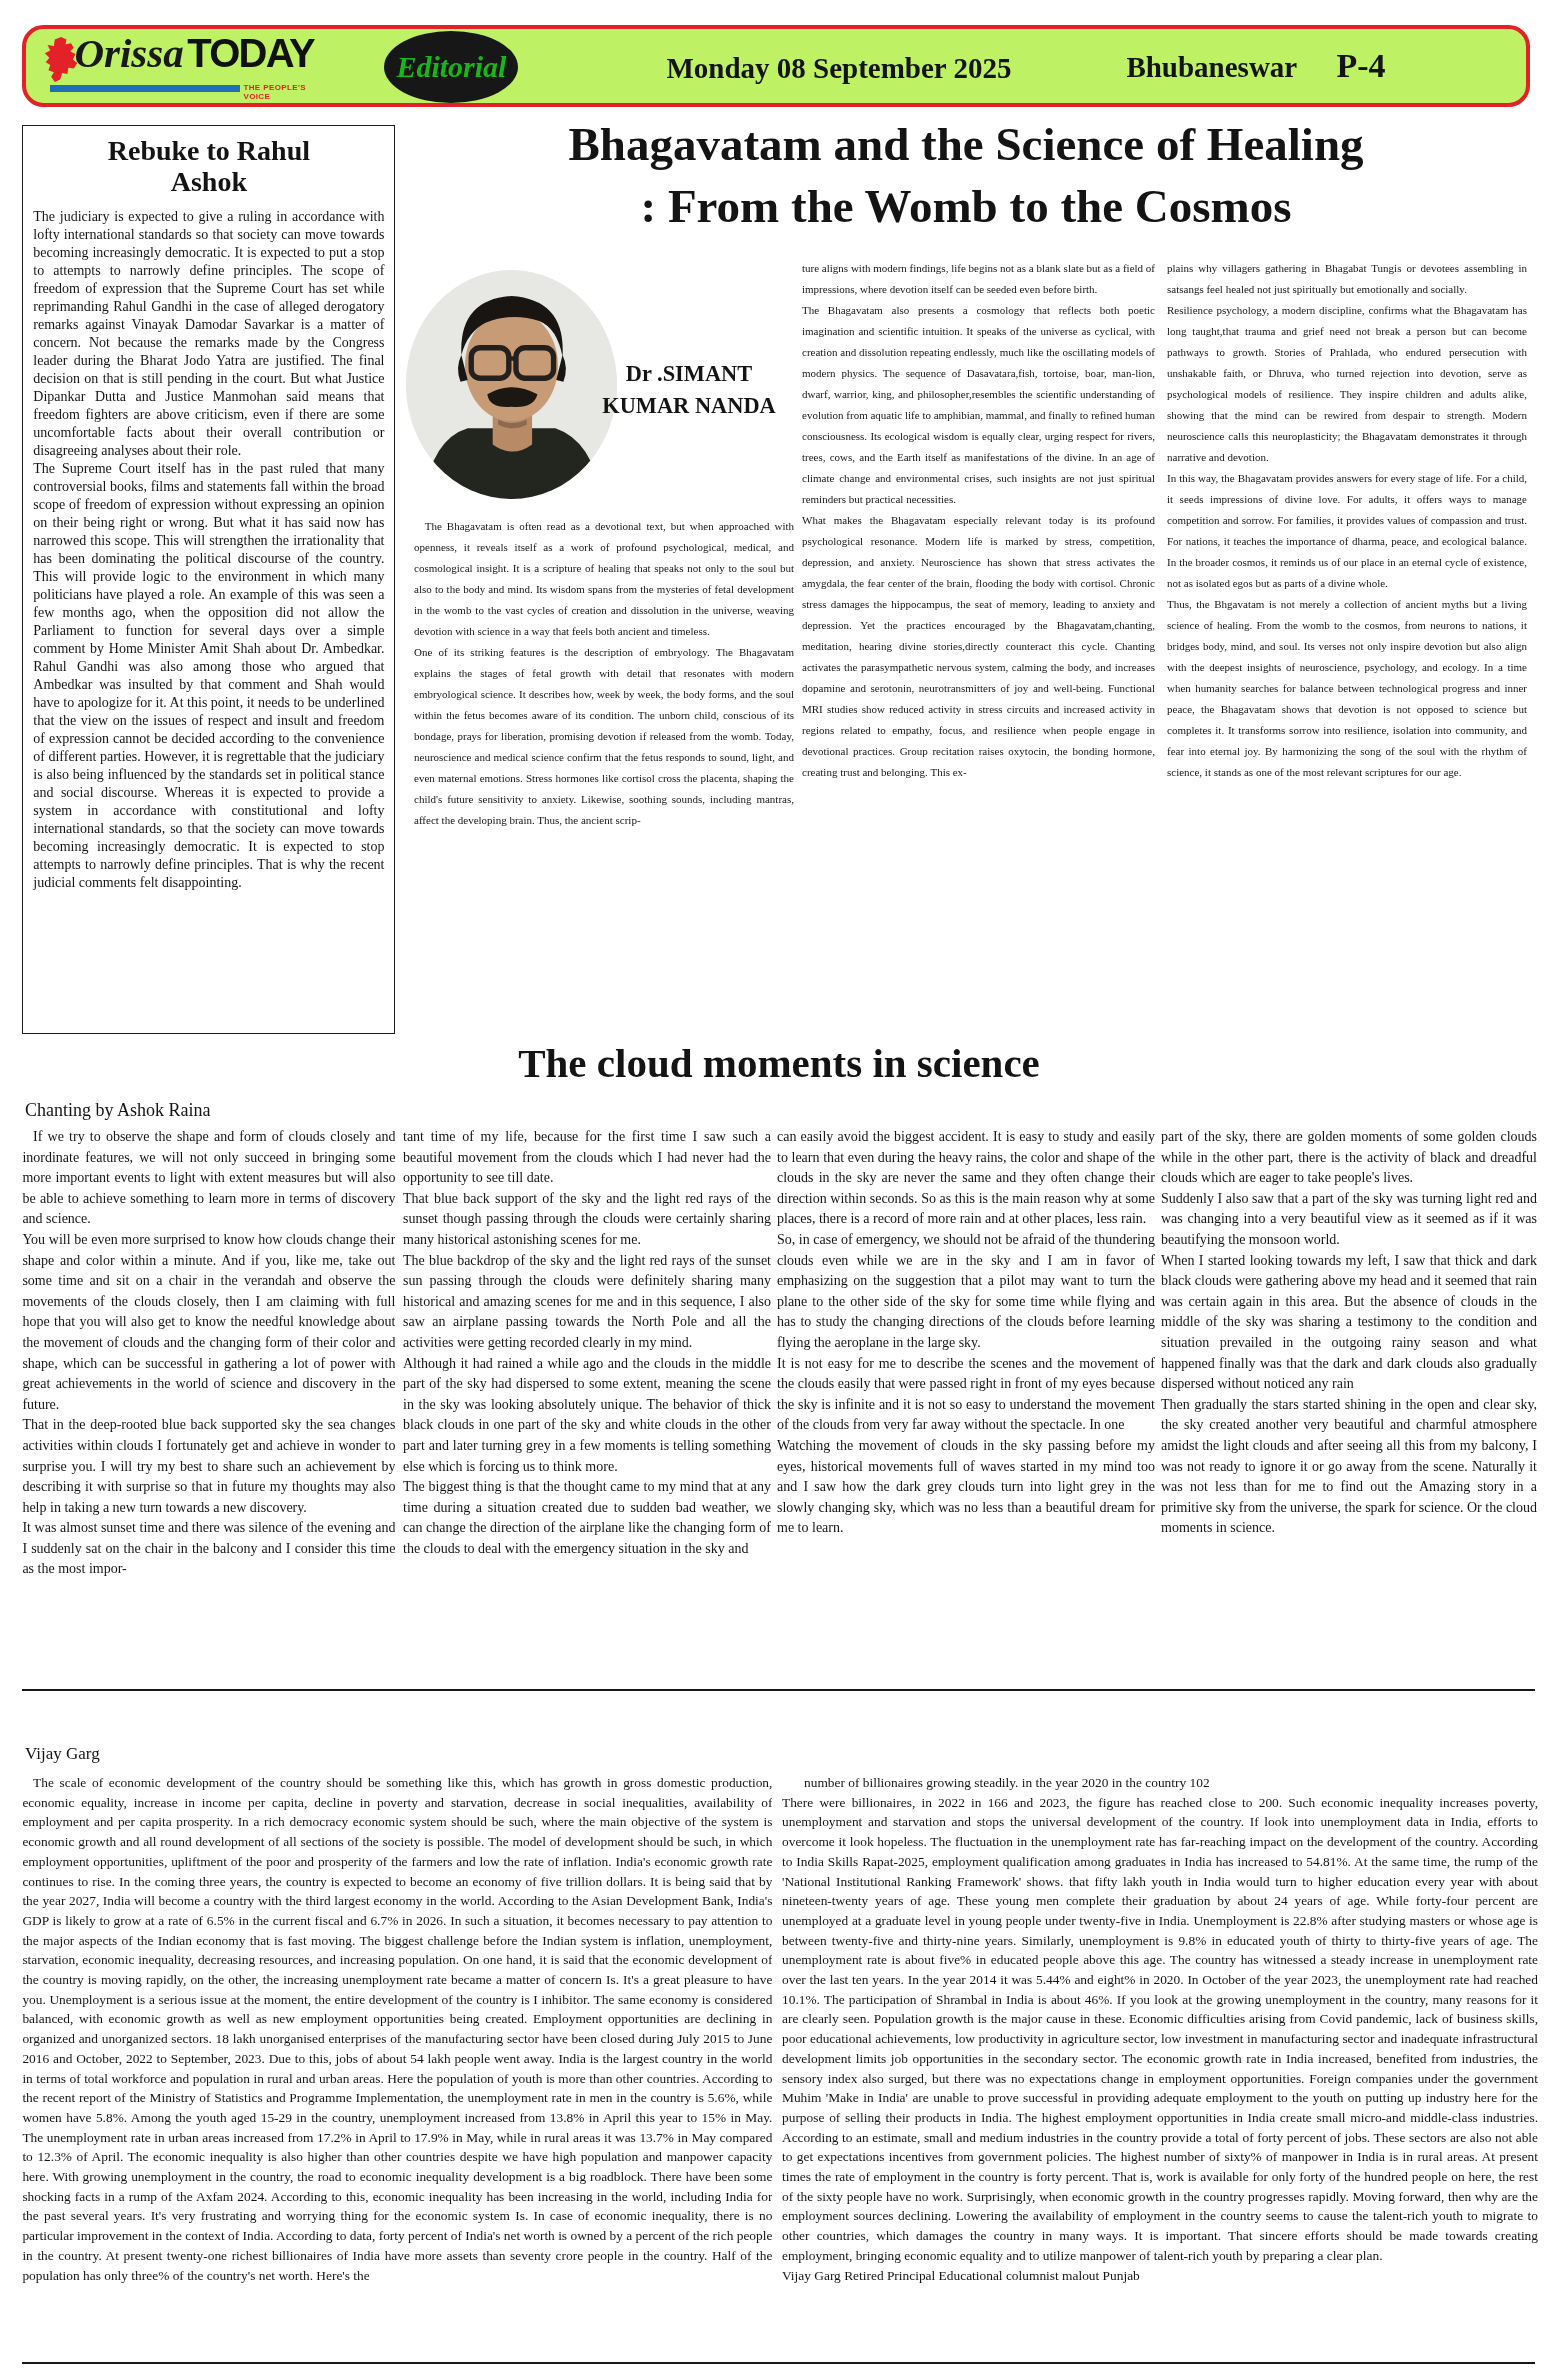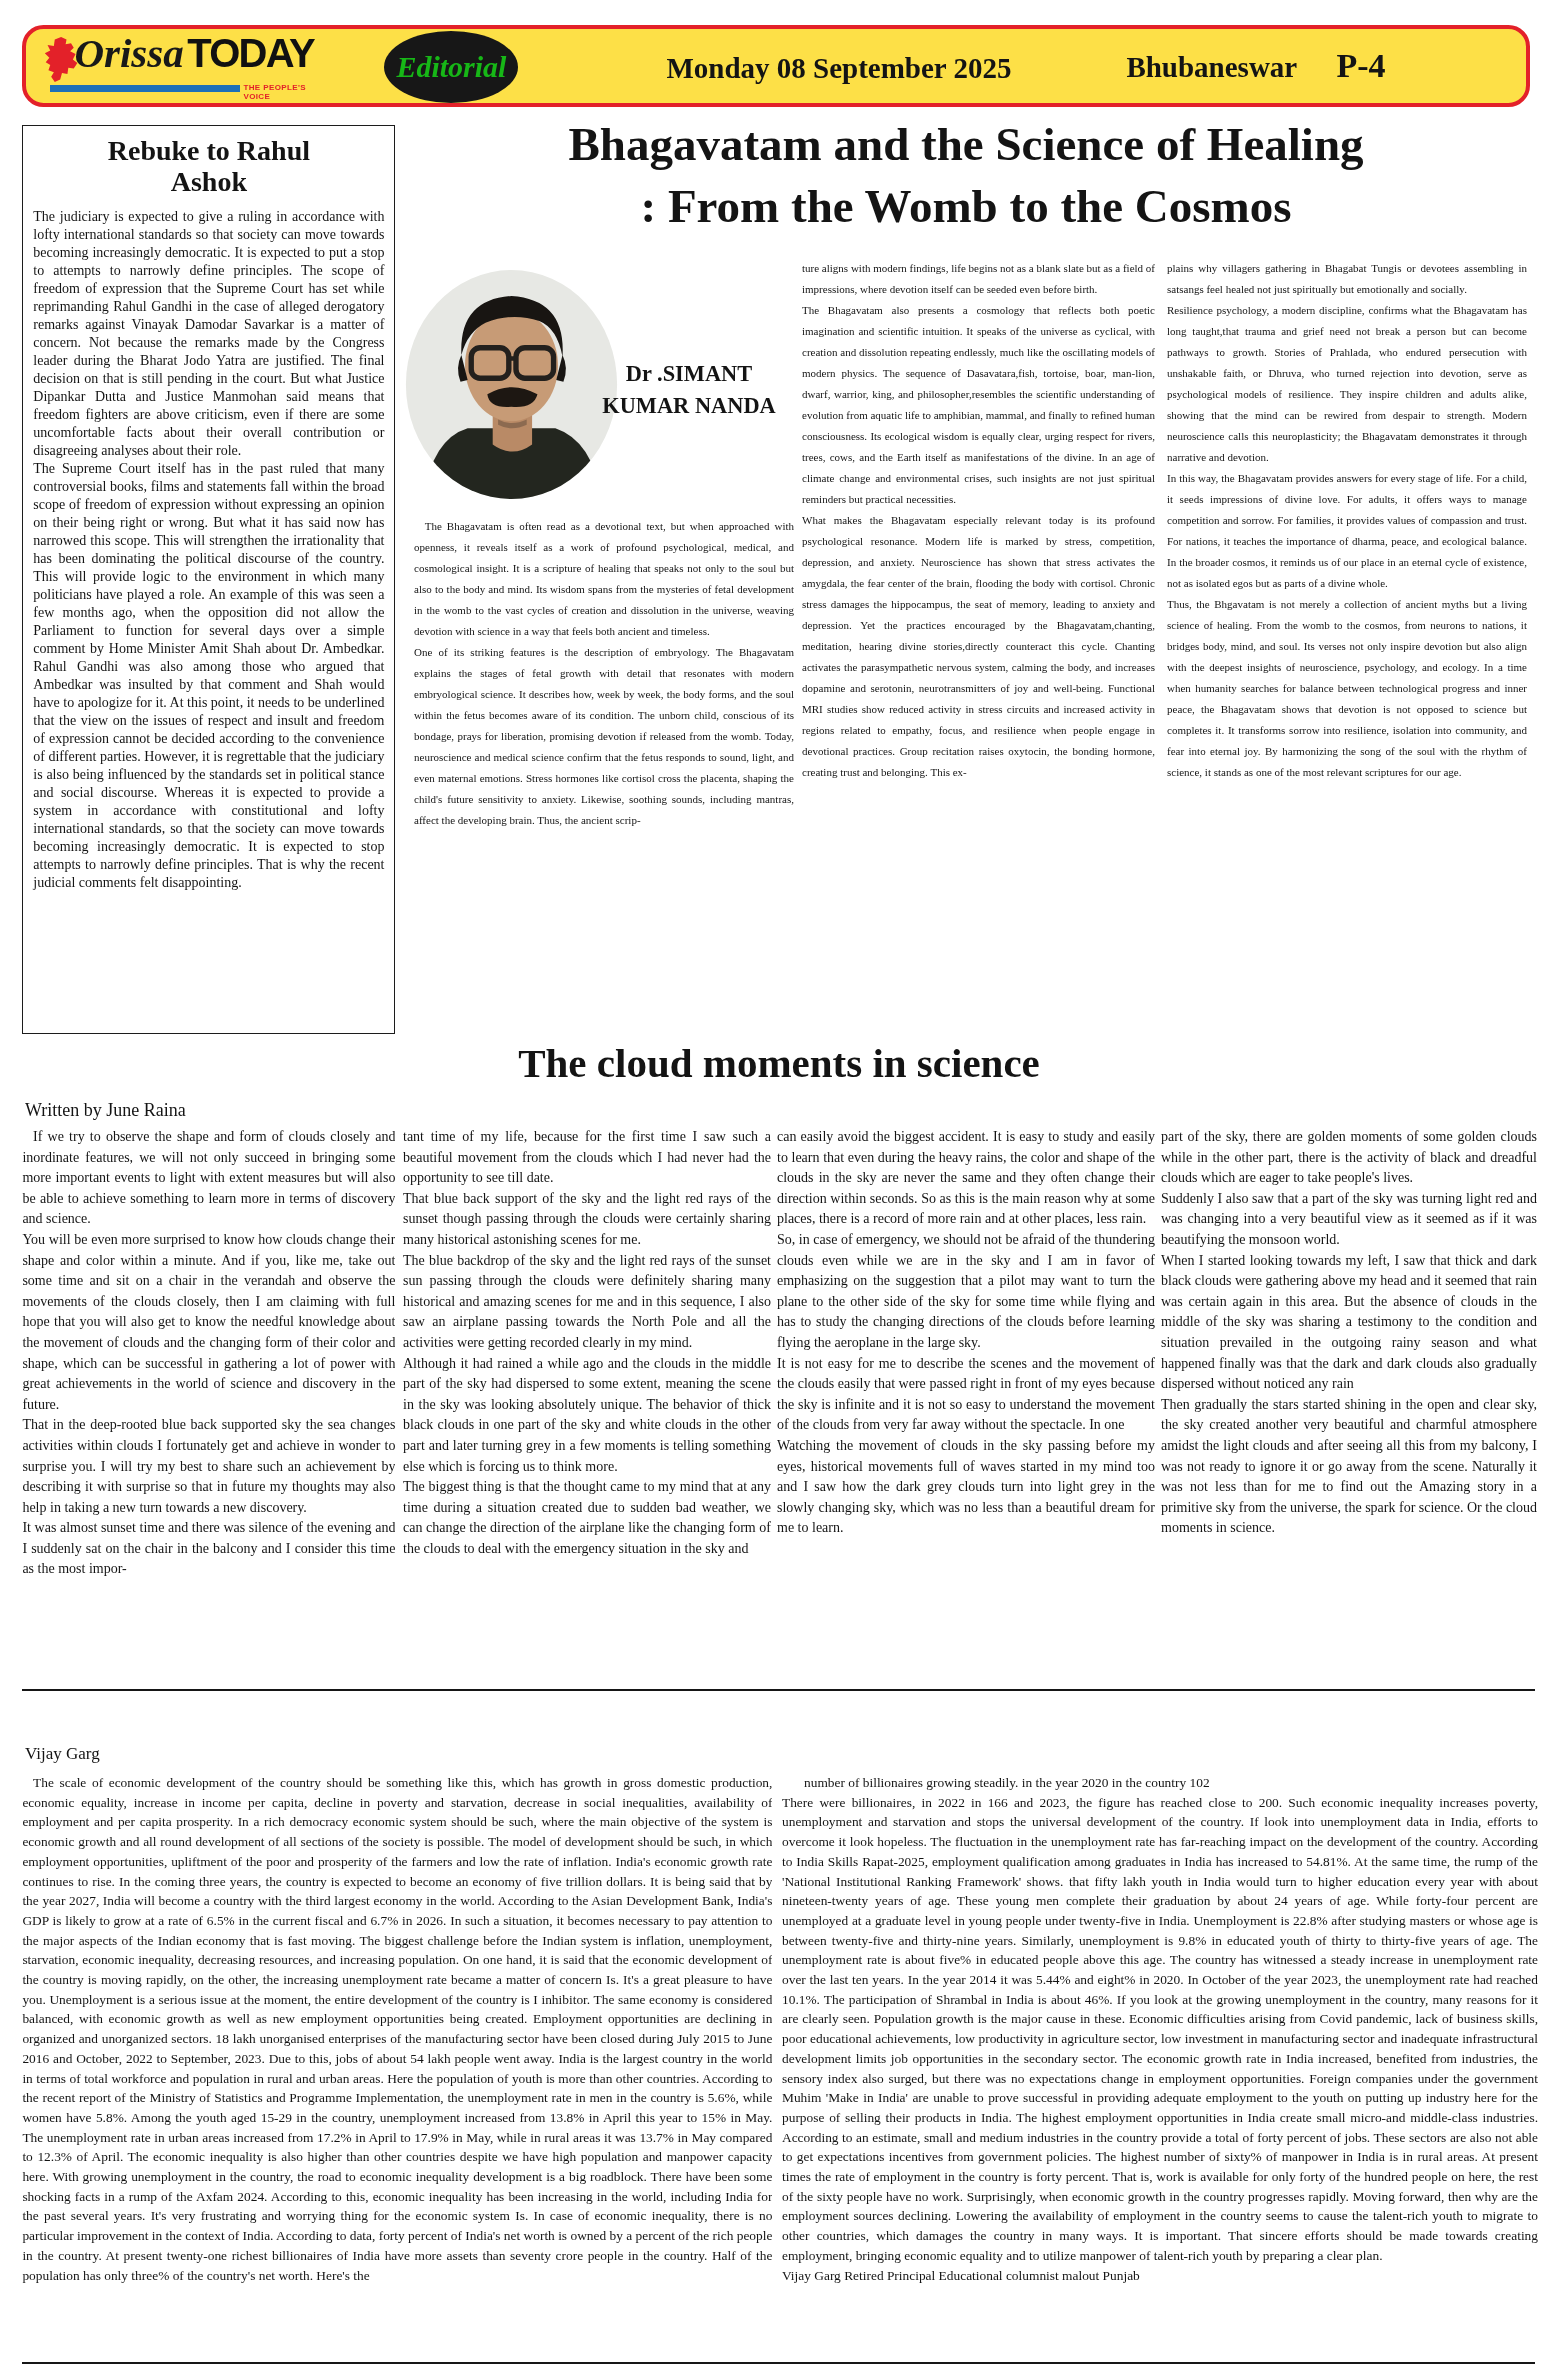--- a/index.html
+++ b/index.html
@@ -2,21 +2,21 @@
 <html style="font-size:14.3px"><head>
 <meta charset="utf-8">
 <style>
   html,body{margin:0;padding:0;background:#ffffff;}
   body{width:1558px;height:2377px;position:relative;overflow:hidden;
        font-family:"Liberation Serif",serif;color:#141414;}
   .page{position:absolute;inset:0;background:#fff;}
 
   
   .masthead{position:absolute;left:22.4px;top:25px;width:1508px;height:82px;
-            border:4.5px solid #e32129;border-radius:21.5px;box-sizing:border-box;background:#fde047;}
+            border:4.5px solid #e32129;border-radius:21.5px;box-sizing:border-box;background:#bef264;}
   .logo{position:absolute;left:18px;top:3.6px;width:269px;height:70px;}
   .logo-row{position:relative;white-space:nowrap;line-height:1;}
   .map-icon{position:absolute;left:-1.8px;top:3.6px;}
   .logo-orissa{font-family:"Liberation Serif",serif;font-style:italic;font-weight:bold;
                font-size:41px;color:#191919;margin-left:30px;}
   .logo-today{font-family:"Liberation Sans",sans-serif;font-weight:bold;font-size:40px;
               letter-spacing:-1.8px;color:#111;}
   .logo-bar{position:absolute;left:5.4px;top:52px;width:190px;height:7.2px;background:#1d70b7;}
   .logo-tagline{position:absolute;left:199px;top:50px;font-family:"Liberation Sans",sans-serif;
                 font-size:8px;font-weight:bold;color:#e32129;letter-spacing:0.4px;}
@@ -153,21 +153,21 @@
       <p>What makes the Bhagavatam especially relevant today is its profound psychological resonance. Modern life is marked by stress, competition, depression, and anxiety. Neuroscience has shown that stress activates the amygdala, the fear center of the brain, flooding the body with cortisol. Chronic stress damages the hippocampus, the seat of memory, leading to anxiety and depression. Yet the practices encouraged by the Bhagavatam,chanting, meditation, hearing divine stories,directly counteract this cycle. Chanting activates the parasympathetic nervous system, calming the body, and increases dopamine and serotonin, neurotransmitters of joy and well-being. Functional MRI studies show reduced activity in stress circuits and increased activity in regions related to empathy, focus, and resilience when people engage in devotional practices. Group recitation raises oxytocin, the bonding hormone, creating trust and belonging. This ex-</p>
     </div>
   <div class="body-text bhag-col bhag-col-3">
       <p>plains why villagers gathering in Bhagabat Tungis or devotees assembling in satsangs feel healed not just spiritually but emotionally and socially.</p>
       <p>Resilience psychology, a modern discipline, confirms what the Bhagavatam has long taught,that trauma and grief need not break a person but can become pathways to growth. Stories of Prahlada, who endured persecution with unshakable faith, or Dhruva, who turned rejection into devotion, serve as psychological models of resilience. They inspire children and adults alike, showing that the mind can be rewired from despair to strength. Modern neuroscience calls this neuroplasticity; the Bhagavatam demonstrates it through narrative and devotion.</p>
       <p>In this way, the Bhagavatam provides answers for every stage of life. For a child, it seeds impressions of divine love. For adults, it offers ways to manage competition and sorrow. For families, it provides values of compassion and trust. For nations, it teaches the importance of dharma, peace, and ecological balance. In the broader cosmos, it reminds us of our place in an eternal cycle of existence, not as isolated egos but as parts of a divine whole.</p>
       <p>Thus, the Bhgavatam is not merely a collection of ancient myths but a living science of healing. From the womb to the cosmos, from neurons to nations, it bridges body, mind, and soul. Its verses not only inspire devotion but also align with the deepest insights of neuroscience, psychology, and ecology. In a time when humanity searches for balance between technological progress and inner peace, the Bhagavatam shows that devotion is not opposed to science but completes it. It transforms sorrow into resilience, isolation into community, and fear into eternal joy. By harmonizing the song of the soul with the rhythm of science, it stands as one of the most relevant scriptures for our age.</p>
     </div>
 
   <h2 class="cloud-title">The cloud moments in science</h2>
-  <div class="cloud-byline">Written by June Raina</div>
+  <div class="cloud-byline">Chanting by Ashok Raina</div>
 
   <div class="body-text cloud-col cloud-col-1 indent-first">
       <p>If we try to observe the shape and form of clouds closely and inordinate features, we will not only succeed in bringing some more important events to light with extent measures but will also be able to achieve something to learn more in terms of discovery and science.</p>
       <p>You will be even more surprised to know how clouds change their shape and color within a minute. And if you, like me, take out some time and sit on a chair in the verandah and observe the movements of the clouds closely, then I am claiming with full hope that you will also get to know the needful knowledge about the movement of clouds and the changing form of their color and shape, which can be successful in gathering a lot of power with great achievements in the world of science and discovery in the future.</p>
       <p>That in the deep-rooted blue back supported sky the sea changes activities within clouds I fortunately get and achieve in wonder to surprise you. I will try my best to share such an achievement by describing it with surprise so that in future my thoughts may also help in taking a new turn towards a new discovery.</p>
       <p>It was almost sunset time and there was silence of the evening and I suddenly sat on the chair in the balcony and I consider this time as the most impor-</p>
     </div>
   <div class="body-text cloud-col cloud-col-2">
       <p>tant time of my life, because for the first time I saw such a beautiful movement from the clouds which I had never had the opportunity to see till date.</p>
       <p>That blue back support of the sky and the light red rays of the sunset though passing through the clouds were certainly sharing many historical astonishing scenes for me.</p>

